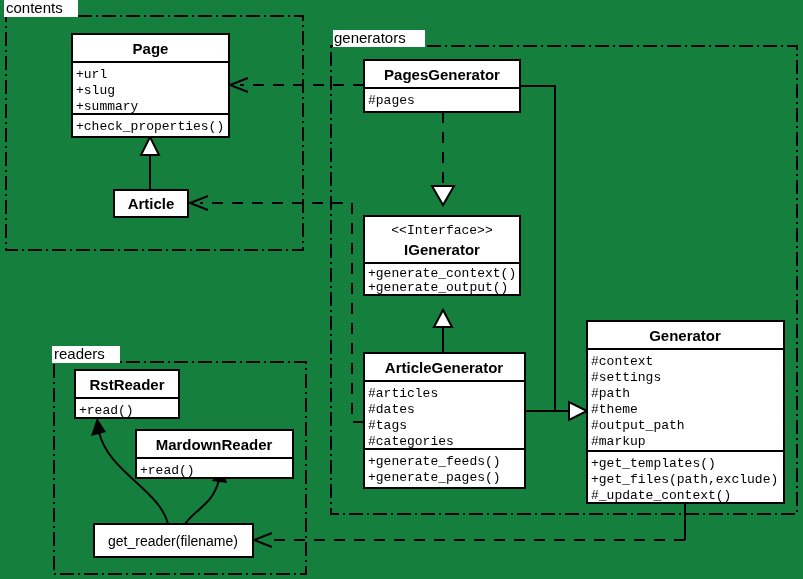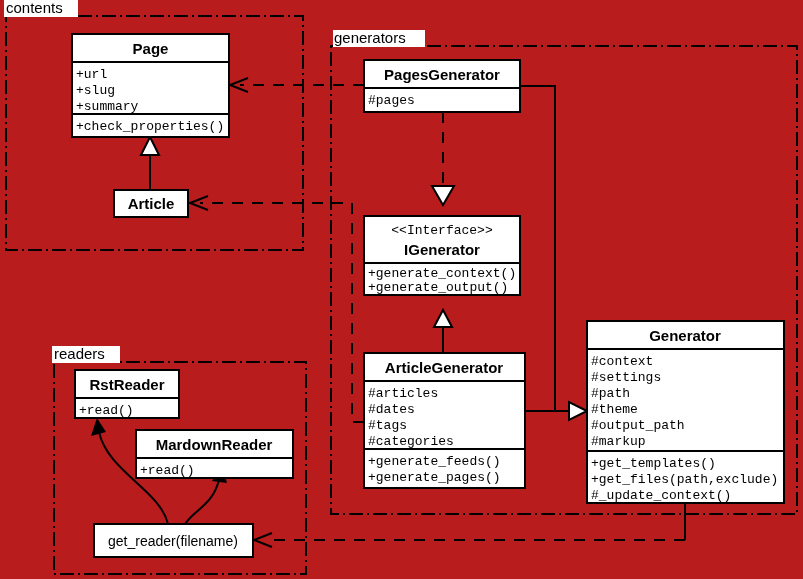--- a/index.html
+++ b/index.html
@@ -4,21 +4,21 @@
 <style>
   html, body {
     margin: 0;
     padding: 0;
     background: #ffffff;
   }
   #diagram-root {
     position: relative;
     width: 803px;
     height: 579px;
-    background: #b91c1c;
+    background: #15803d;
     font-family: "Liberation Sans", sans-serif;
     overflow: hidden;
   }
   svg#uml-canvas {
     position: absolute;
     top: 0;
     left: 0;
     width: 803px;
     height: 579px;
   }

